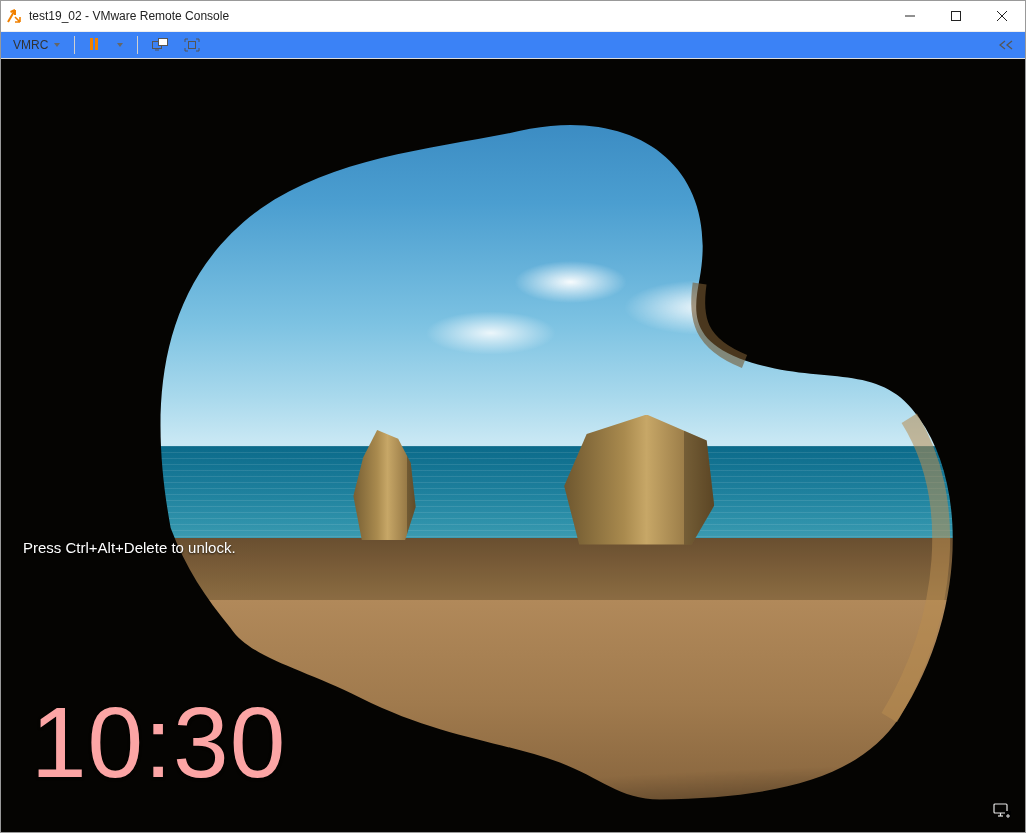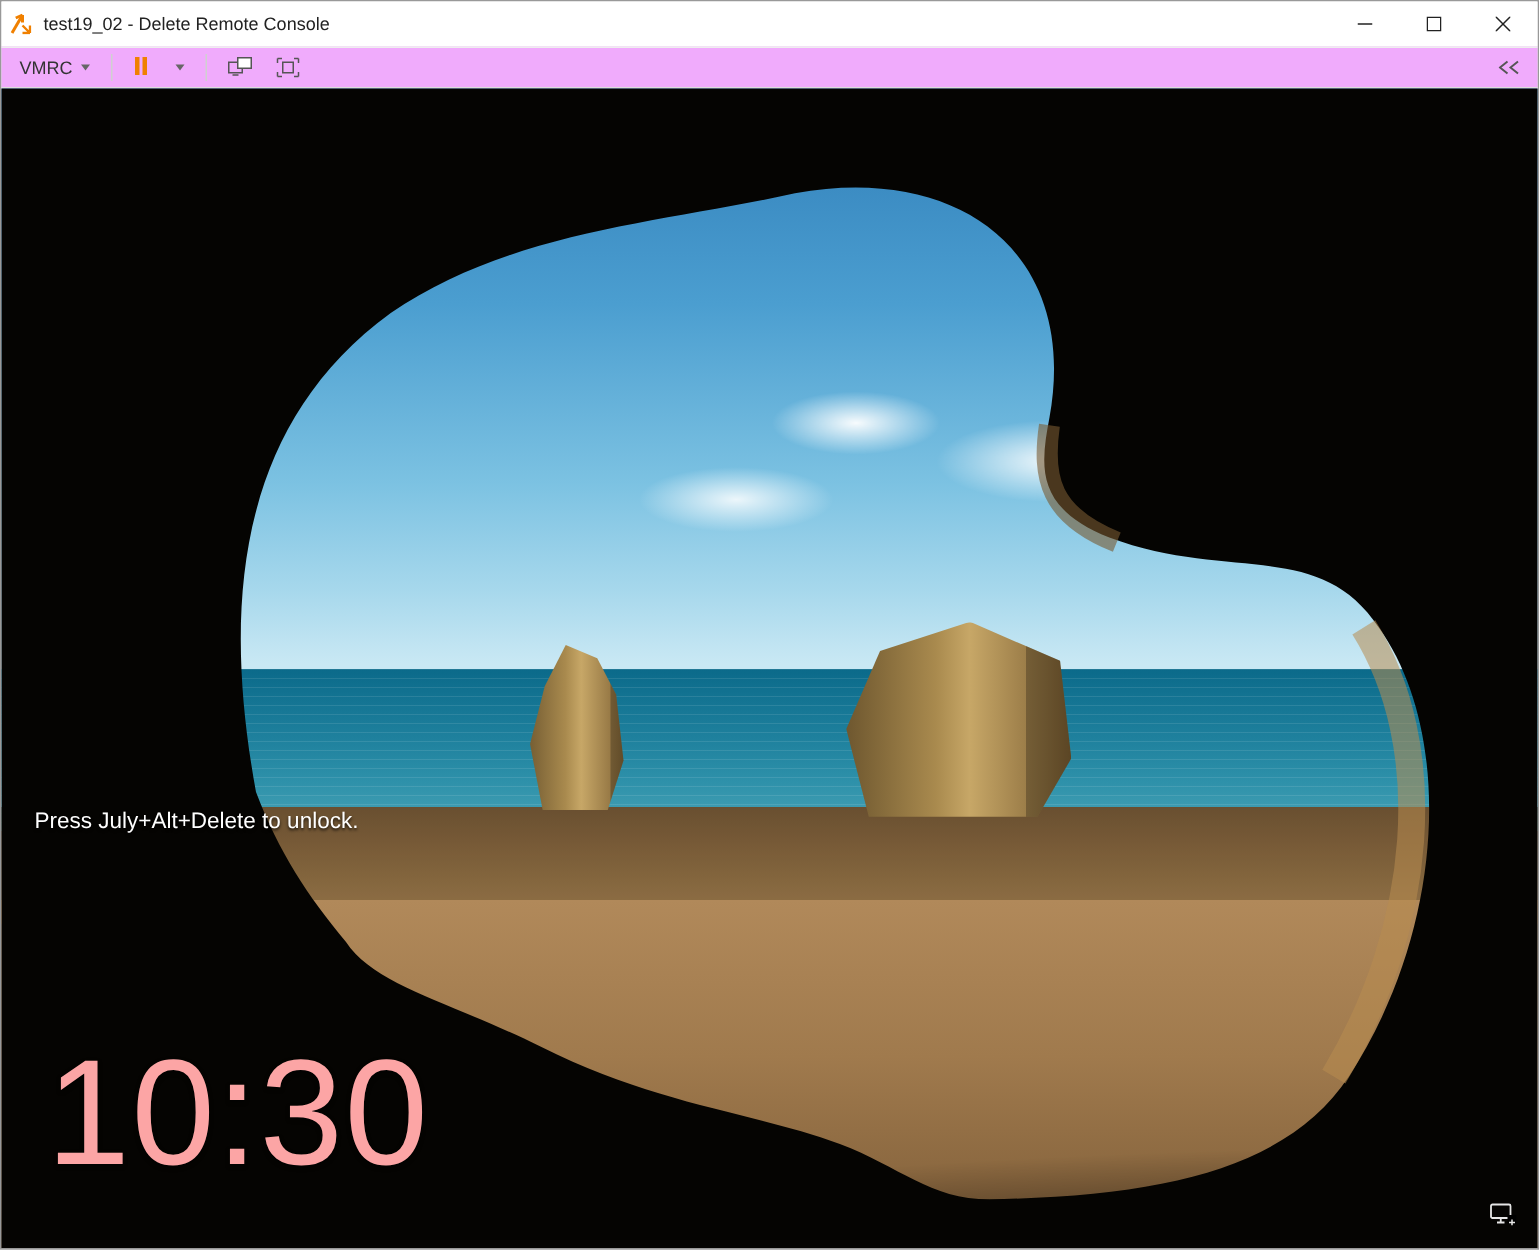--- a/index.html
+++ b/index.html
@@ -9,21 +9,21 @@
   .app-window { width:1026px; height:833px; display:flex; flex-direction:column; border:1px solid #999; }
 
   
   .titlebar { height:30px; background:#fff; display:flex; align-items:center; font-size:12px; color:#222; user-select:none; }
   .titlebar .icon-slot { width:26px; display:flex; align-items:center; justify-content:center; }
   .titlebar .title-text { flex:0 0 auto; padding-left:2px; }
   .titlebar .spacer { flex:1 1 auto; }
   .titlebar .win-btn { width:46px; height:30px; display:flex; align-items:center; justify-content:center; color:#222; }
 
   
-  .toolbar { height:28px; background:#f0abfc; border-top:1px solid #eee; border-bottom:1px solid #dcdcdc; display:flex; align-items:center; padding:0 6px; gap:4px; font-size:12px; color:#333; }
+  .toolbar { height:28px; background:#3b82f6; border-top:1px solid #eee; border-bottom:1px solid #dcdcdc; display:flex; align-items:center; padding:0 6px; gap:4px; font-size:12px; color:#333; }
   .toolbar .sep { width:1px; height:18px; background:#d0d0d0; margin:0 4px; }
   .toolbar .btn { height:22px; padding:0 6px; display:flex; align-items:center; gap:4px; border-radius:2px; }
   .toolbar .caret { width:0; height:0; border-left:3px solid transparent; border-right:3px solid transparent; border-top:4px solid #666; margin-left:2px; }
   .toolbar .spacer { flex:1 1 auto; }
   .pause-icon span { display:inline-block; width:3px; height:12px; background:#f08000; margin:0 1px; }
 
   
   .console { flex:1 1 auto; position:relative; background:#000; overflow:hidden; }
 
   
@@ -87,21 +87,21 @@
 <div class="app-window">
 
   <div class="titlebar">
     <div class="icon-slot">
       <svg width="14" height="14" viewBox="0 0 14 14">
         <path d="M1 13 L8 1" stroke="#f08000" stroke-width="2" fill="none"></path>
         <path d="M8 1 L8 6 M8 1 L3.5 3" stroke="#f08000" stroke-width="2" fill="none"></path>
         <path d="M8 8 L13 13 M13 13 L13 8 M13 13 L8 13" stroke="#f08000" stroke-width="1.6" fill="none"></path>
       </svg>
     </div>
-    <div class="title-text">test19_02 - Delete Remote Console</div>
+    <div class="title-text">test19_02 - VMware Remote Console</div>
     <div class="spacer"></div>
     <div class="win-btn">
       <svg width="10" height="10" viewBox="0 0 10 10">
           <path d="M0 5 H10" stroke="#222" stroke-width="1"></path>
         </svg>
     </div>
     <div class="win-btn">
       <svg width="10" height="10" viewBox="0 0 10 10">
           <rect x="0.5" y="0.5" width="9" height="9" fill="none" stroke="#222" stroke-width="1"></rect>
         </svg>
@@ -175,21 +175,21 @@
           C620,742 600,720 560,705
           C500,683 440,680 360,640
           C300,610 250,600 230,570
           C205,540 185,510 170,470 Z
       " fill-rule="evenodd"></path>
 
       <path d="M910 360 C960 440 950 560 890 660" stroke="rgba(184,140,80,.55)" stroke-width="18" fill="none"></path>
       <path d="M700 225 C695 260 700 285 745 303" stroke="rgba(120,90,50,.6)" stroke-width="14" fill="none"></path>
     </svg>
 
-    <div class="unlock-hint">Press July+Alt+Delete to unlock.</div>
+    <div class="unlock-hint">Press Ctrl+Alt+Delete to unlock.</div>
     <div class="lock-text">
       <div class="clock">10:30</div>
     </div>
 
     <div class="tray">
       <svg width="18" height="16" viewBox="0 0 18 16">
         <rect x="1" y="2" width="13" height="9" rx="1" fill="none" stroke="#fff" stroke-width="1.2"></rect>
         <path d="M5 14 h5" stroke="#fff" stroke-width="1.2"></path>
         <path d="M7.5 11 v3" stroke="#fff" stroke-width="1.2"></path>
         <rect x="12" y="9" width="6" height="6" fill="#000"></rect>

